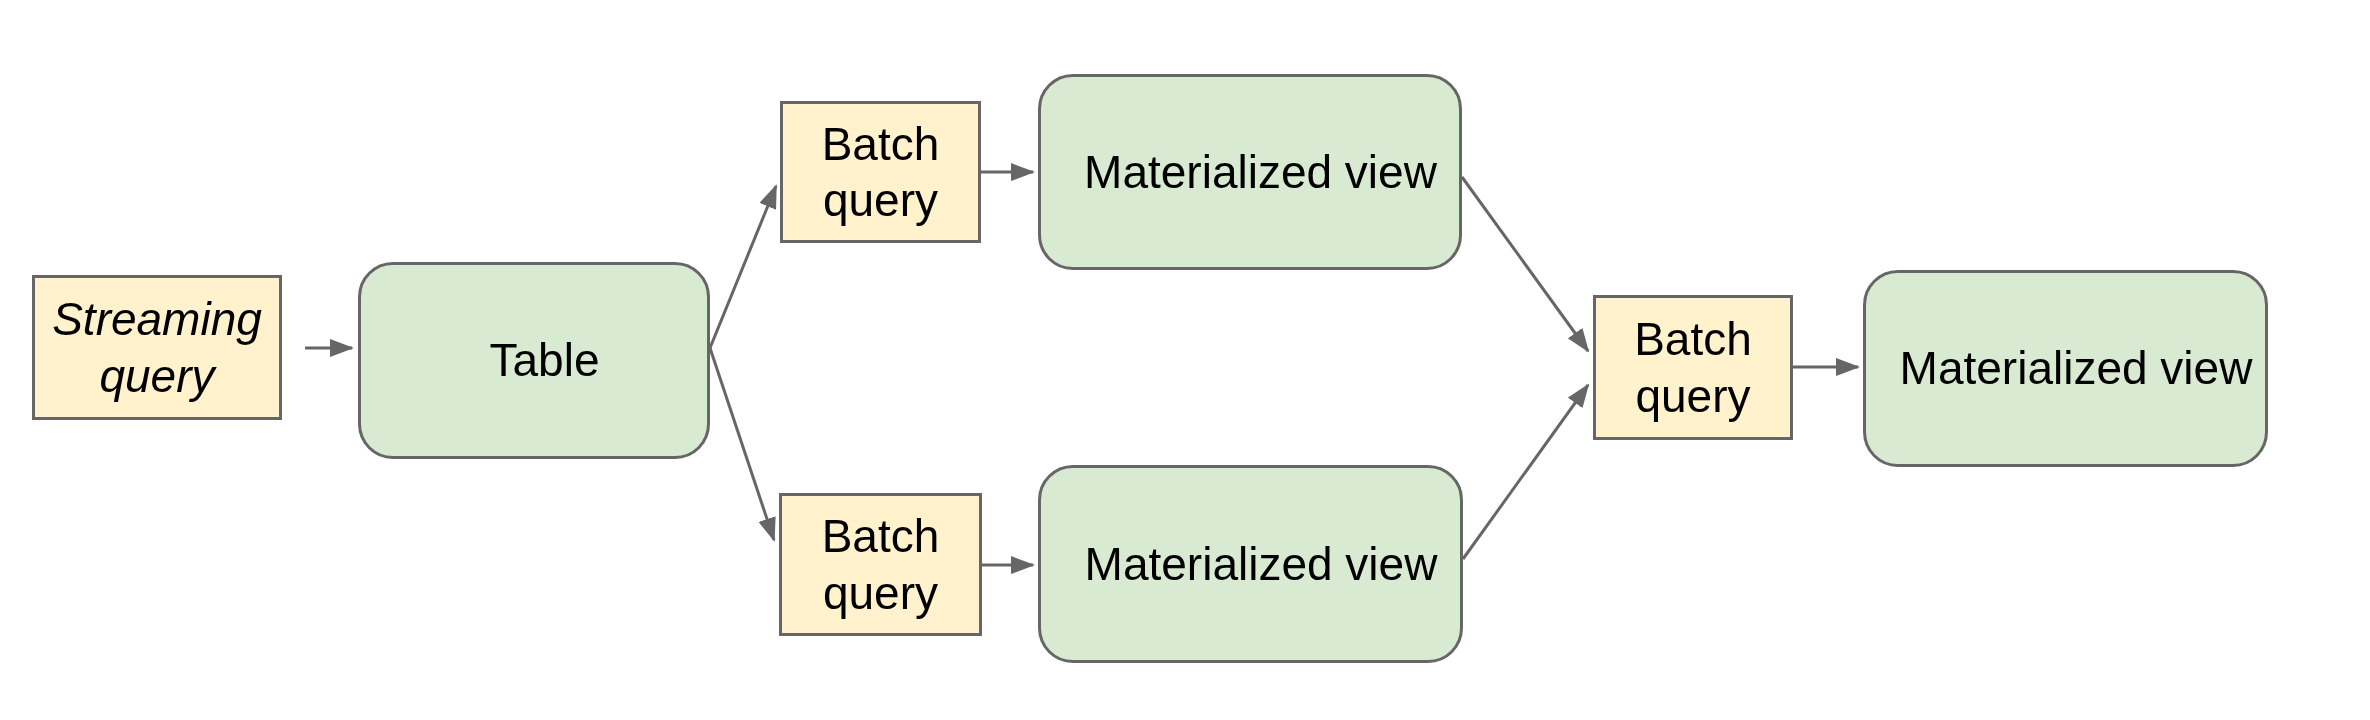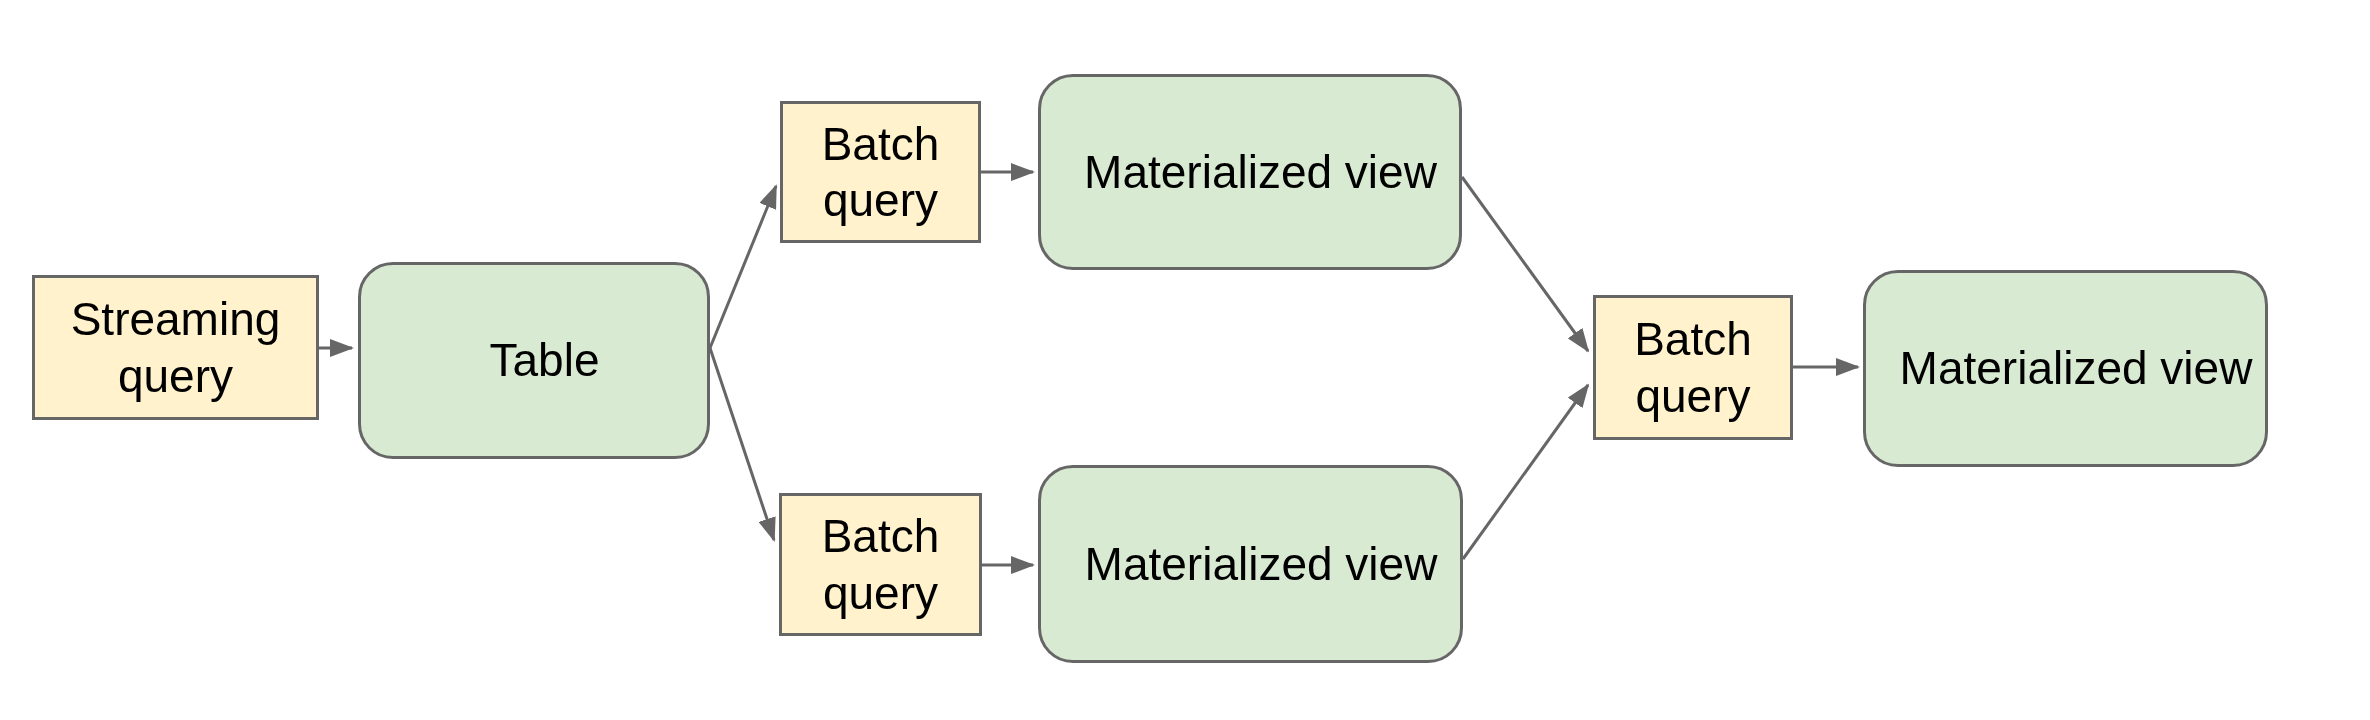--- a/index.html
+++ b/index.html
@@ -46,21 +46,21 @@
   .node.view {
     background: var(--view-fill, #d9ead3);
     border: 3px solid var(--border, #666666);
     border-radius: 35px;
     padding-left: 21px;
   }
 
   .node-label { display: block; padding: 0 8px; }
 
   
-  #n-streaming   { left: 32px;   top: 275px; width: 287px; height: 145px; }
+  #n-streaming   { left: 32px;   top: 275px; width: 250px; height: 145px; font-style: italic; }
   #n-table       { left: 358px;  top: 262px; width: 352px; height: 197px; }
   #n-batch-top   { left: 780px;  top: 101px; width: 201px; height: 142px; }
   #n-mv-top      { left: 1038px; top: 74px;  width: 424px; height: 196px; }
   #n-batch-bot   { left: 779px;  top: 493px; width: 203px; height: 143px; }
   #n-mv-bot      { left: 1038px; top: 465px; width: 425px; height: 198px; }
   #n-batch-right { left: 1593px; top: 295px; width: 200px; height: 145px; }
   #n-mv-right    { left: 1863px; top: 270px; width: 405px; height: 197px; }
 </style>
 </head>
 <body>

